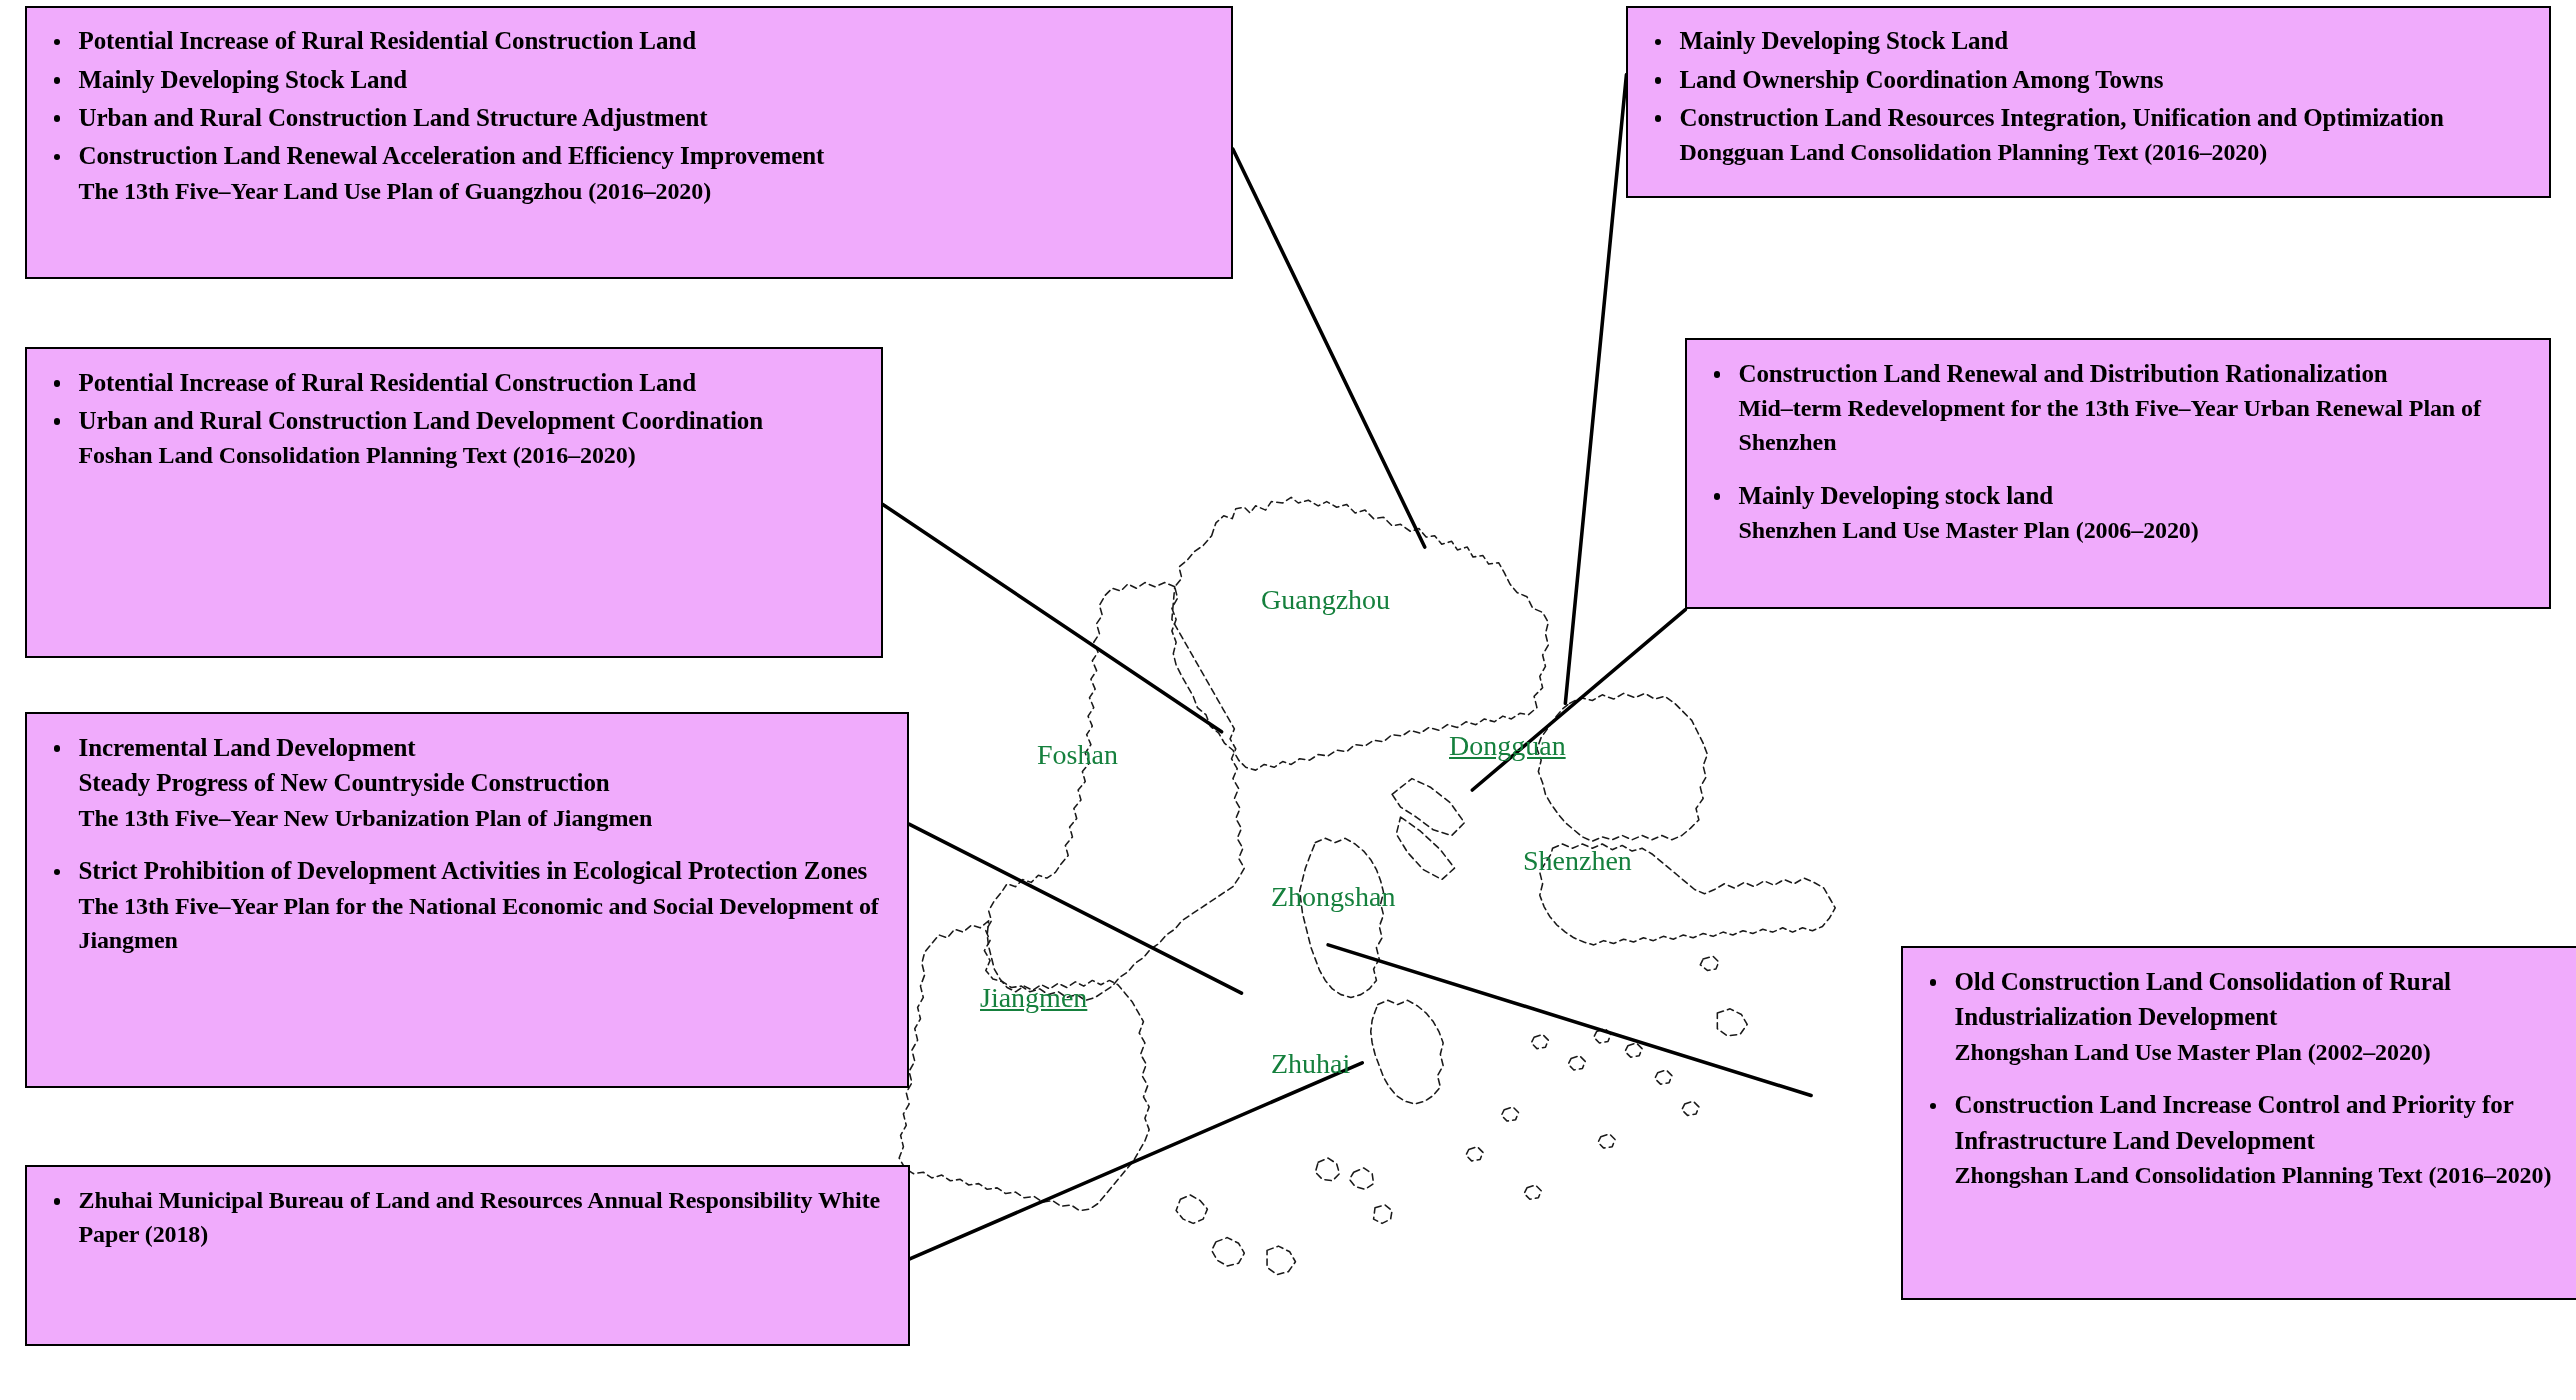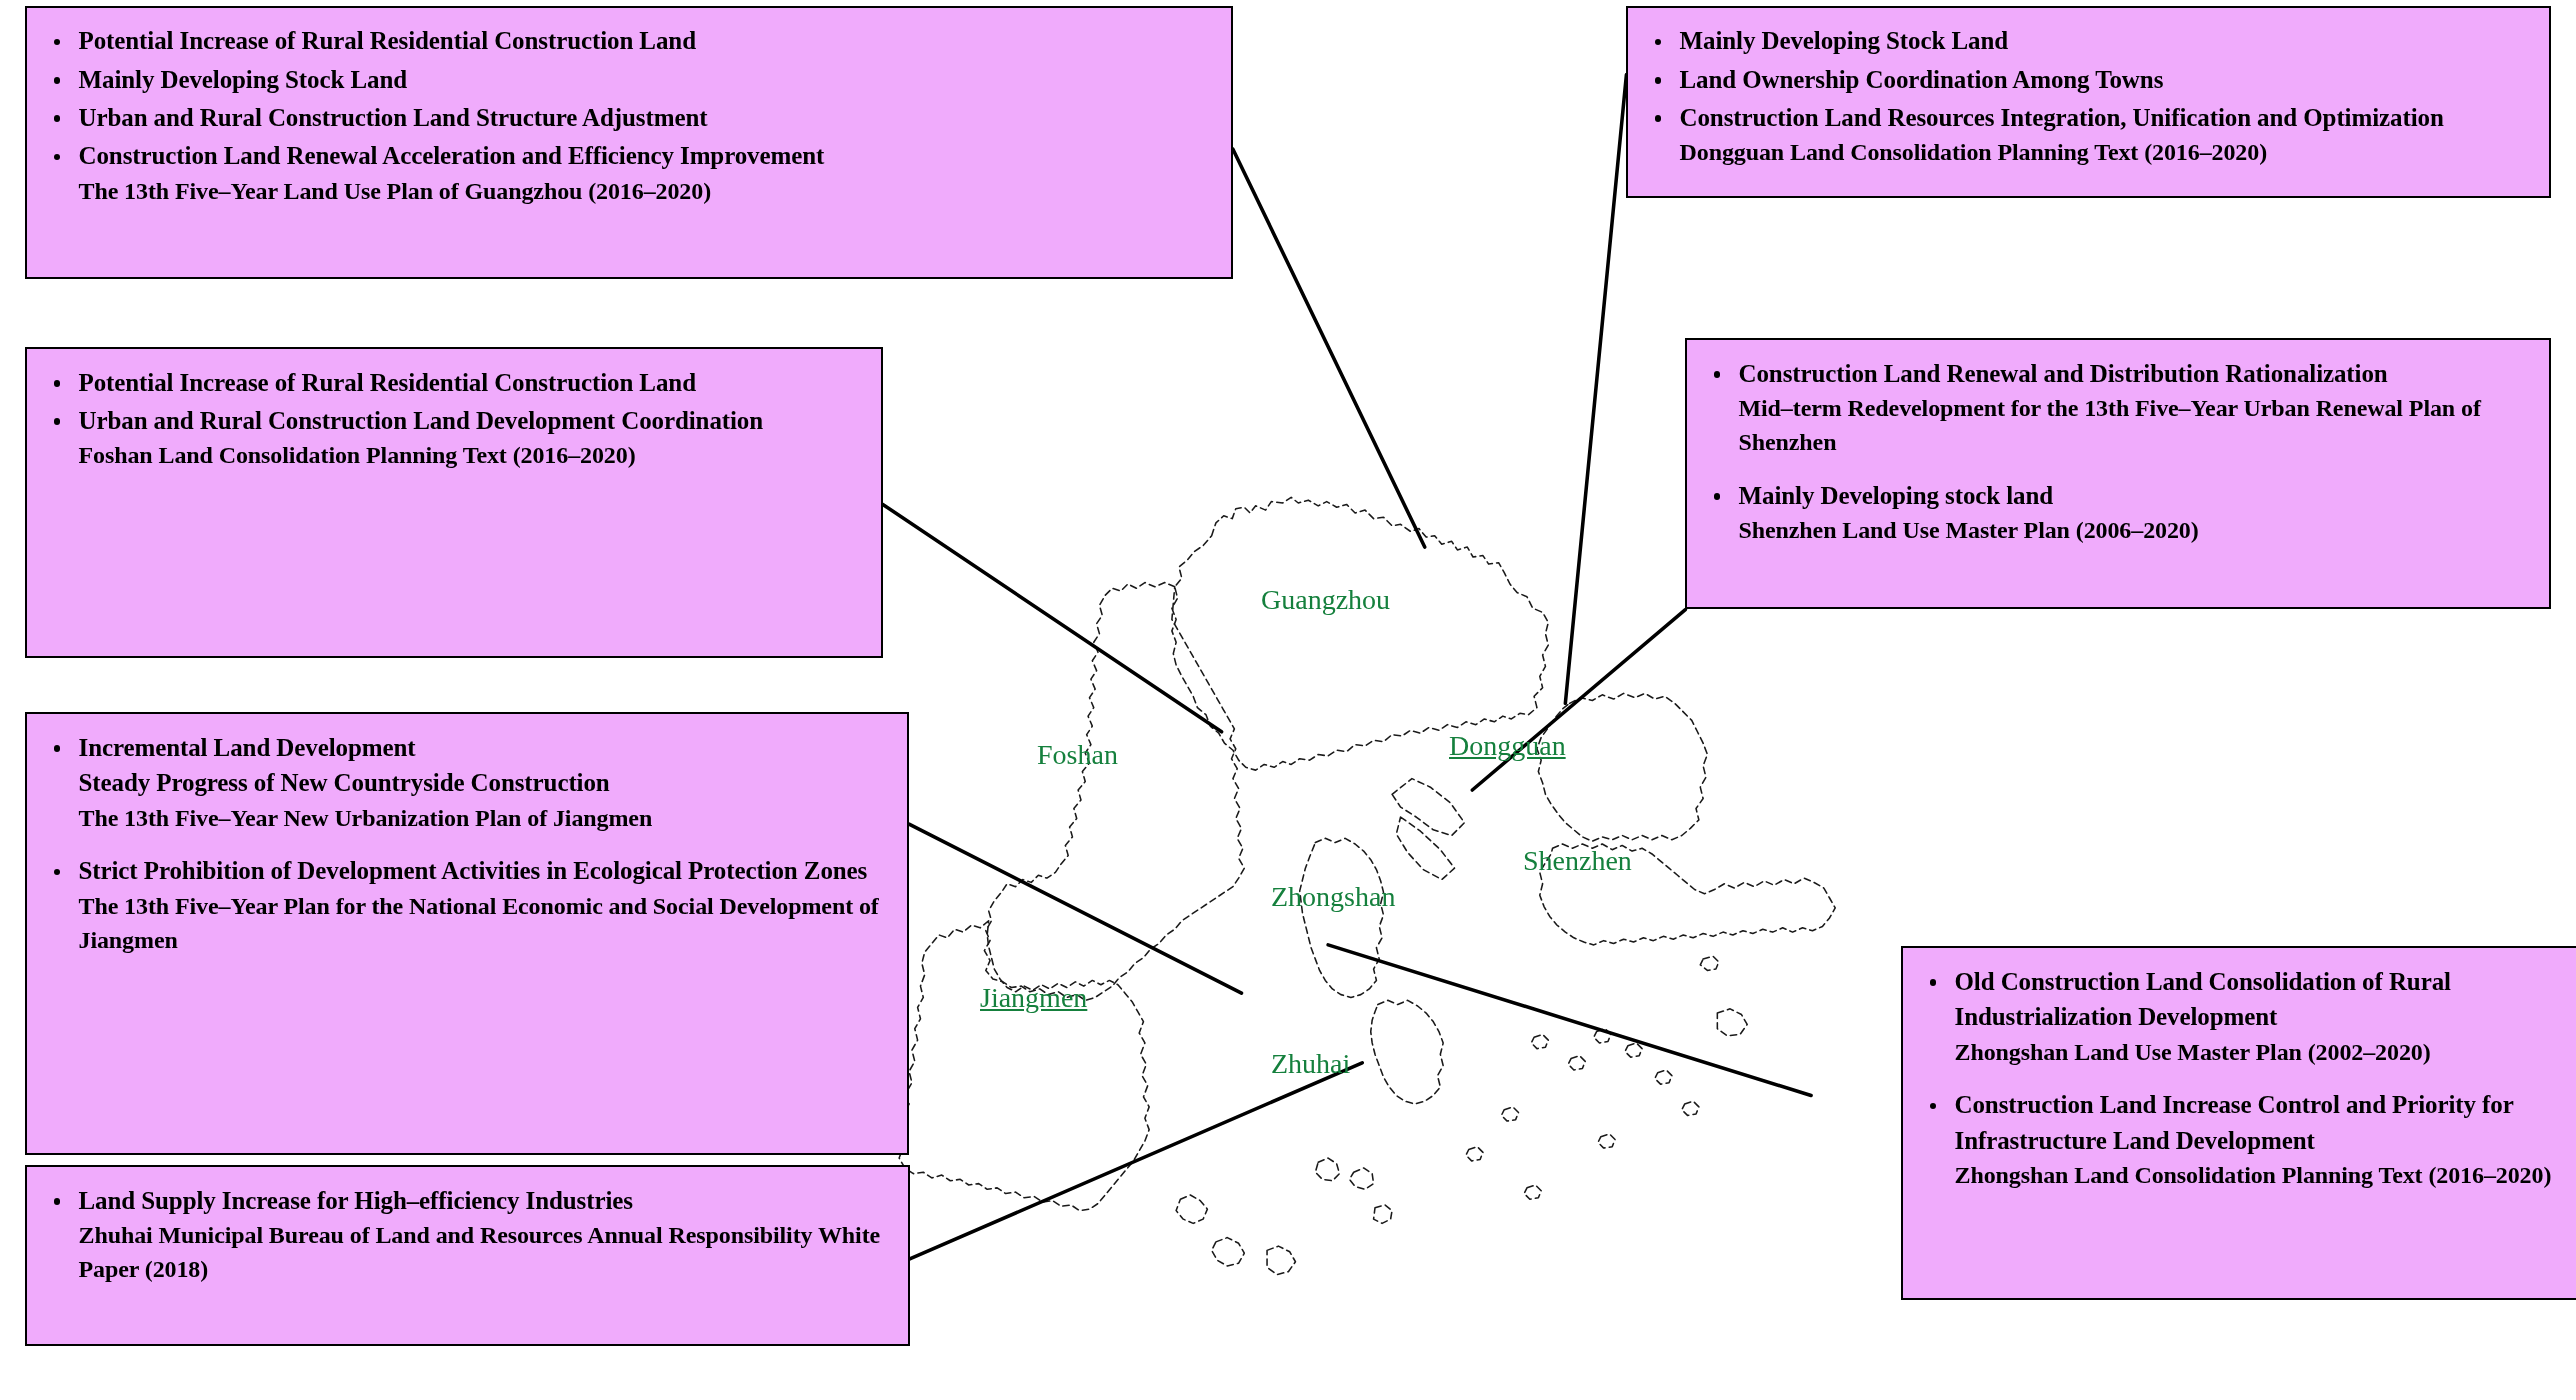--- a/index.html
+++ b/index.html
@@ -71,21 +71,21 @@
 
   
   #box-guangzhou{left:25px;  top:5.7px;    width:1208px; height:273px;}
   #box-foshan   {left:25px;  top:347px;  width:858px; height:311px;}
   #box-jiangmen {left:25px;  top:712px; width:884px; height:376px;}
   #box-zhuhai   {left:25px;  top:1165px; width:885px; height:181px;}
   #box-dongguan {left:1626px;top:5.7px;    width:925px; height:192px;}
   #box-shenzhen {left:1685px;top:338px;  width:866px; height:271px;}
   #box-zhongshan{left:1901px;top:946px; width:740px; height:354px;}
 
-  #box-jiangmen{height:443px;}
+  #box-jiangmen{height:376px;}
   #box-zhuhai{top:1165px;height:181px;}
 
   
   .city-label{
     position:absolute;
     font-size:28px;
     font-weight:normal;
     white-space:nowrap;
     color:#15803d;
     font-family:"Liberation Serif","DejaVu Serif",serif;
@@ -305,21 +305,20 @@
       <li style="margin-top:18.5px;">
         <span class="hl">Strict Prohibition of Development Activities in Ecological Protection Zones</span>
         <span class="src">The 13th Five–Year Plan for the National Economic and Social Development of Jiangmen</span>
       </li>
     </ul>
   </div>
 
   <div class="callout" id="box-zhuhai">
     <ul>
       <li>
-        <span class="hl">Land Supply Increase for High–efficiency Industries</span>
         <span class="src">Zhuhai Municipal Bureau of Land and Resources Annual Responsibility White Paper (2018)</span>
       </li>
     </ul>
   </div>
 
   <div class="callout" id="box-zhongshan">
     <ul>
       <li>
         <span class="hl">Old Construction Land Consolidation of Rural Industrialization Development</span>
         <span class="src">Zhongshan Land Use Master Plan (2002–2020)</span>

